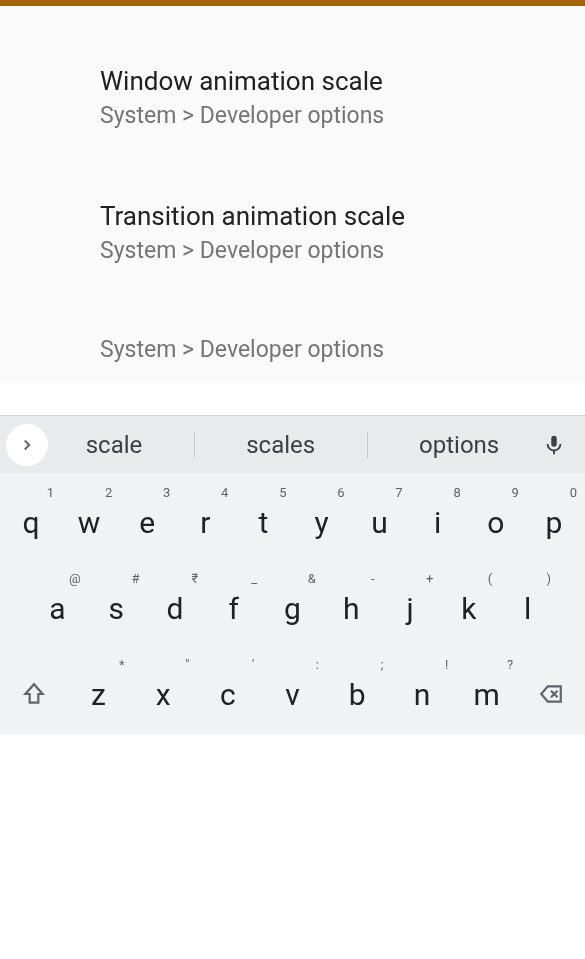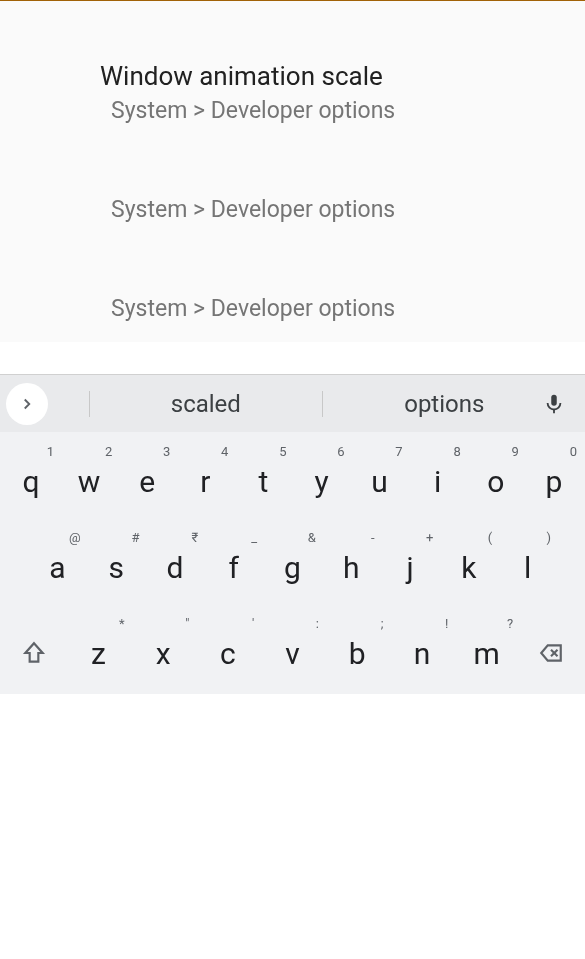--- a/index.html
+++ b/index.html
@@ -1,37 +1,36 @@
 <!DOCTYPE html>
 <html><head>
   <meta charset="utf-8">
   <style>
     * { margin: 0; padding: 0; box-sizing: border-box; }
     html, body { width: 585px; height: 959px; font-family: Roboto, "Helvetica Neue", Arial, sans-serif; background: #fff; overflow: hidden; }
 
     .content {
       background: #fafafa;
       padding-top: 40px;
-      border-top: 1px solid #a16207;
+      border-top: 6px solid #a16207;
     }
     .list-item {
       padding: 20px 24px 20px 100px;
       margin-bottom: 32px;
     }
     .item-title {
       font-size: 26px;
       color: #212121;
       font-weight: 400;
       margin-bottom: 6px;
     }
     .item-subtitle {
       font-size: 23px;
       color: #757575;
       font-weight: 400;
-      margin-left: 11px;
     }
 
     .suggestion-bar {
       display: flex;
       align-items: center;
       height: 58px;
       background: #e9eaec;
       border-top: 1px solid #d0d0d0;
     }
     .chevron-btn {
@@ -118,36 +117,38 @@
   </style>
 </head>
 <body>
 
 <div class="content">
   <div class="list-item">
     <div class="item-title">Window animation scale</div>
     <div class="item-subtitle">System &gt; Developer options</div>
   </div>
   <div class="list-item">
+    <div class="item-title">Transition animation scale</div>
     <div class="item-subtitle">System &gt; Developer options</div>
   </div>
   <div class="list-item">
     <div class="item-subtitle">System &gt; Developer options</div>
   </div>
 </div>
 
 <div class="suggestion-bar">
   <div class="chevron-btn">
     <svg viewBox="0 0 24 24" fill="none" stroke="currentColor" stroke-width="2.5">
         <polyline points="9 18 15 12 9 6"></polyline>
       </svg>
   </div>
   <div class="suggestions">
+    <span class="suggest-word">scale</span>
     <span class="suggest-sep"></span>
-    <span class="suggest-word">scaled</span>
+    <span class="suggest-word">scales</span>
     <span class="suggest-sep"></span>
     <span class="suggest-word">options</span>
   </div>
   <div class="mic-btn">
     <svg viewBox="0 0 24 24" fill="currentColor">
         <path d="M12 14a3 3 0 0 0 3-3V5a3 3 0 0 0-6 0v6a3 3 0 0 0 3 3z"></path>
         <path d="M19 11a7 7 0 0 1-14 0" fill="none" stroke="currentColor" stroke-width="2"></path>
         <line x1="12" y1="18" x2="12" y2="22" stroke="currentColor" stroke-width="2"></line>
       </svg>
   </div>

